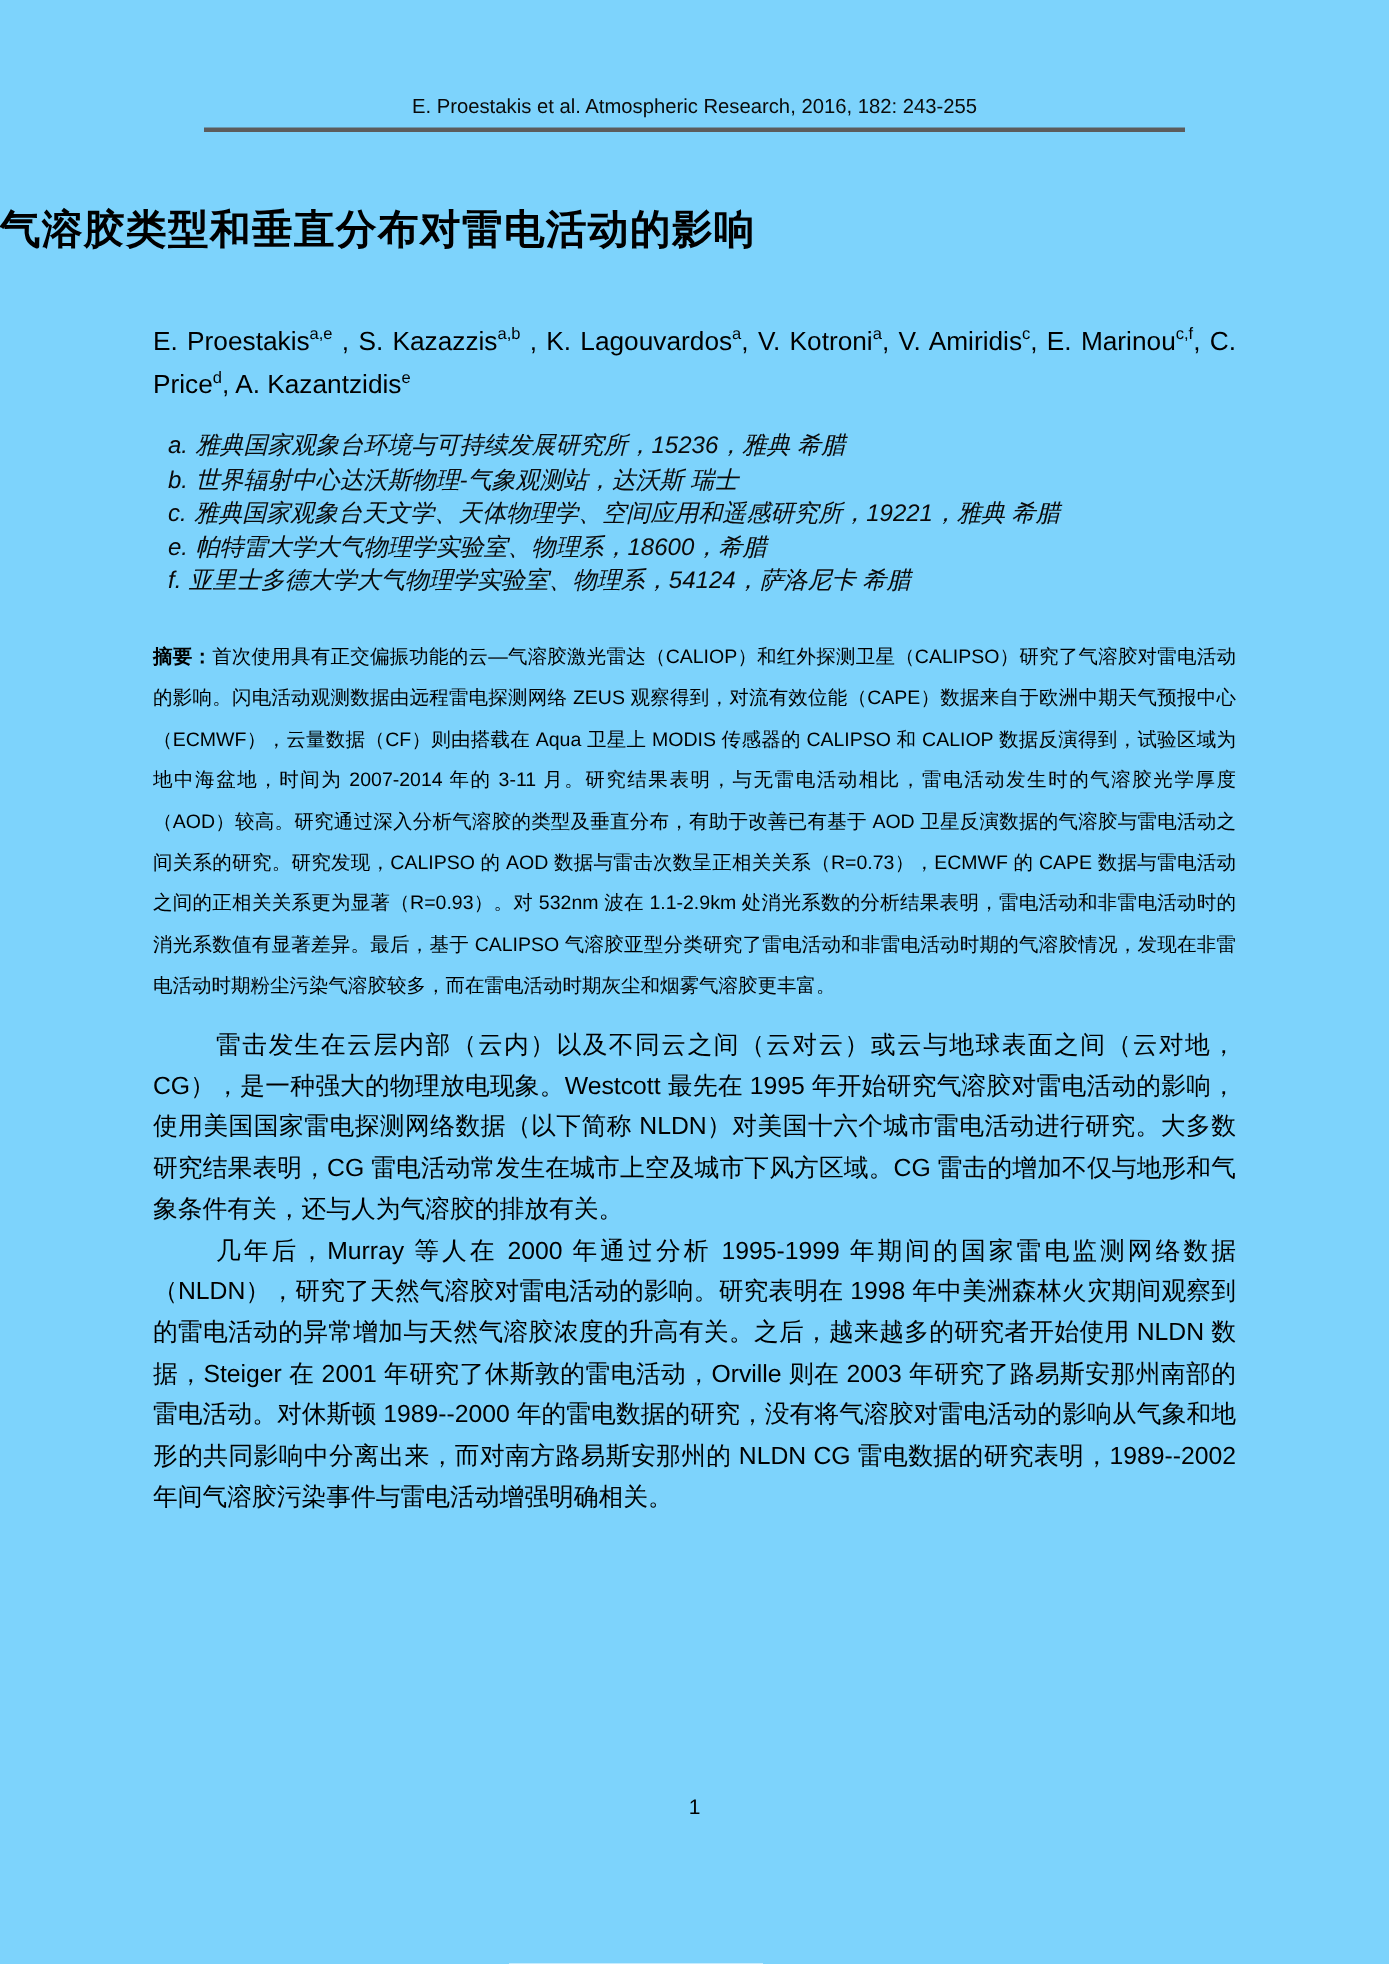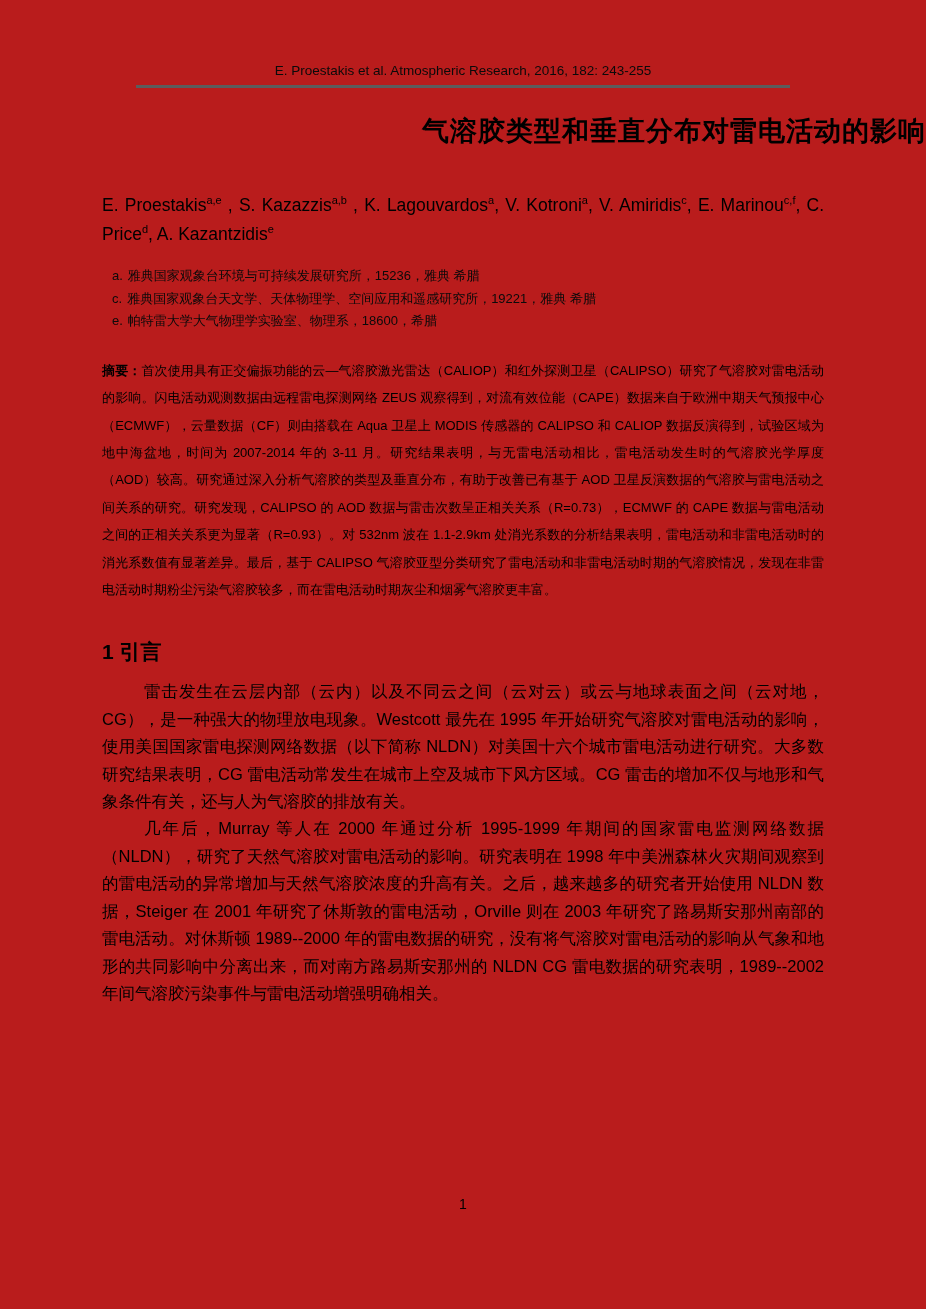--- a/index.html
+++ b/index.html
@@ -11,38 +11,38 @@
     width: 926px;
     height: 1309px;
     font-family: "Liberation Sans", "DejaVu Sans", sans-serif;
     color: #000000;
   }
   .page {
     position: relative;
     width: 926px;
     height: 1309px;
     overflow: hidden;
-    background: #b91c1c;
+    background: #7dd3fc;
   }
   .running-head {
     padding-top: 63px;
     text-align: center;
     font-size: 13.5px;
     line-height: 16px;
     color: #0a0a0a;
   }
   .head-rule {
     width: 654px;
     height: 3px;
     margin: 6px auto 0 auto;
     background: #5c5c5c;
   }
   .paper-title {
-    margin-top: 25px;
-    text-align: right;
+    margin-top: 47px;
+    text-align: left;
     font-size: 27px;
     font-weight: bold;
     letter-spacing: 1px;
   }
   .content {
     width: 722px;
     margin: 0 auto;
   }
   .authors {
     margin-top: 42px;
@@ -52,23 +52,24 @@
   }
   .authors sup {
     font-size: 11px;
     line-height: 0;
   }
   .affiliations {
     margin-top: 17px;
     padding-left: 10px;
   }
   .affiliation {
-    font-size: 13px;
+    font-size: 16px;
     line-height: 22.6px;
     color: #0a0a0a;
+    font-style: italic;
   }
   .affiliation .aff-label {
     margin-right: 5px;
   }
   .abstract {
     margin-top: 24px;
     font-size: 13px;
     line-height: 27.4px;
     text-align: justify;
     text-justify: inter-ideograph;
@@ -117,28 +118,29 @@
   <div class="head-rule"></div>
 
   <div class="paper-title">气溶胶类型和垂直分布对雷电活动的影响</div>
 
   <div class="content">
 
     <div class="authors"><span><span>E. Proestakis</span><sup>a,e</sup><span> , </span></span><span><span>S. Kazazzis</span><sup>a,b</sup><span> , </span></span><span><span>K. Lagouvardos</span><sup>a</sup><span>, </span></span><span><span>V. Kotroni</span><sup>a</sup><span>, </span></span><span><span>V. Amiridis</span><sup>c</sup><span>, </span></span><span><span>E. Marinou</span><sup>c,f</sup><span>, </span></span><span><span>C. Price</span><sup>d</sup><span>, </span></span><span><span>A. Kazantzidis</span><sup>e</sup><span></span></span></div>
 
     <div class="affiliations">
       <div class="affiliation"><span class="aff-label">a.</span><span>雅典国家观象台环境与可持续发展研究所，15236，雅典 希腊</span></div>
+      <div class="affiliation"><span class="aff-label">b.</span><span>世界辐射中心达沃斯物理-气象观测站，达沃斯 瑞士</span></div>
       <div class="affiliation"><span class="aff-label">c.</span><span>雅典国家观象台天文学、天体物理学、空间应用和遥感研究所，19221，雅典 希腊</span></div>
       <div class="affiliation"><span class="aff-label">e.</span><span>帕特雷大学大气物理学实验室、物理系，18600，希腊</span></div>
+      <div class="affiliation"><span class="aff-label">f.</span><span>亚里士多德大学大气物理学实验室、物理系，54124，萨洛尼卡 希腊</span></div>
     </div>
 
     <div class="abstract"><span class="bold-label">摘要：</span><span>首次使用具有正交偏振功能的云—气溶胶激光雷达（CALIOP）和红外探测卫星（CALIPSO）研究了气溶胶对雷电活动的影响。闪电活动观测数据由远程雷电探测网络 ZEUS 观察得到，对流有效位能（CAPE）数据来自于欧洲中期天气预报中心（ECMWF），云量数据（CF）则由搭载在 Aqua 卫星上 MODIS 传感器的 CALIPSO 和 CALIOP 数据反演得到，试验区域为地中海盆地，时间为 2007-2014 年的 3-11 月。研究结果表明，与无雷电活动相比，雷电活动发生时的气溶胶光学厚度（AOD）较高。研究通过深入分析气溶胶的类型及垂直分布，有助于改善已有基于 AOD 卫星反演数据的气溶胶与雷电活动之间关系的研究。研究发现，CALIPSO 的 AOD 数据与雷击次数呈正相关关系（R=0.73），ECMWF 的 CAPE 数据与雷电活动之间的正相关关系更为显著（R=0.93）。对 532nm 波在 1.1-2.9km 处消光系数的分析结果表明，雷电活动和非雷电活动时的消光系数值有显著差异。最后，基于 CALIPSO 气溶胶亚型分类研究了雷电活动和非雷电活动时期的气溶胶情况，发现在非雷电活动时期粉尘污染气溶胶较多，而在雷电活动时期灰尘和烟雾气溶胶更丰富。</span></div>
 
 
-    <div class="section-heading">1 引言</div>
 
     <p class="body-paragraph first">雷击发生在云层内部（云内）以及不同云之间（云对云）或云与地球表面之间（云对地，CG），是一种强大的物理放电现象。Westcott 最先在 1995 年开始研究气溶胶对雷电活动的影响，使用美国国家雷电探测网络数据（以下简称 NLDN）对美国十六个城市雷电活动进行研究。大多数研究结果表明，CG 雷电活动常发生在城市上空及城市下风方区域。CG 雷击的增加不仅与地形和气象条件有关，还与人为气溶胶的排放有关。</p>
     <p class="body-paragraph">几年后，Murray 等人在 2000 年通过分析 1995-1999 年期间的国家雷电监测网络数据（NLDN），研究了天然气溶胶对雷电活动的影响。研究表明在 1998 年中美洲森林火灾期间观察到的雷电活动的异常增加与天然气溶胶浓度的升高有关。之后，越来越多的研究者开始使用 NLDN 数据，Steiger 在 2001 年研究了休斯敦的雷电活动，Orville 则在 2003 年研究了路易斯安那州南部的雷电活动。对休斯顿 1989--2000 年的雷电数据的研究，没有将气溶胶对雷电活动的影响从气象和地形的共同影响中分离出来，而对南方路易斯安那州的 NLDN CG 雷电数据的研究表明，1989--2002 年间气溶胶污染事件与雷电活动增强明确相关。</p>
 
   </div>
 
   <div class="page-number">1</div>
 
 </div>
 

